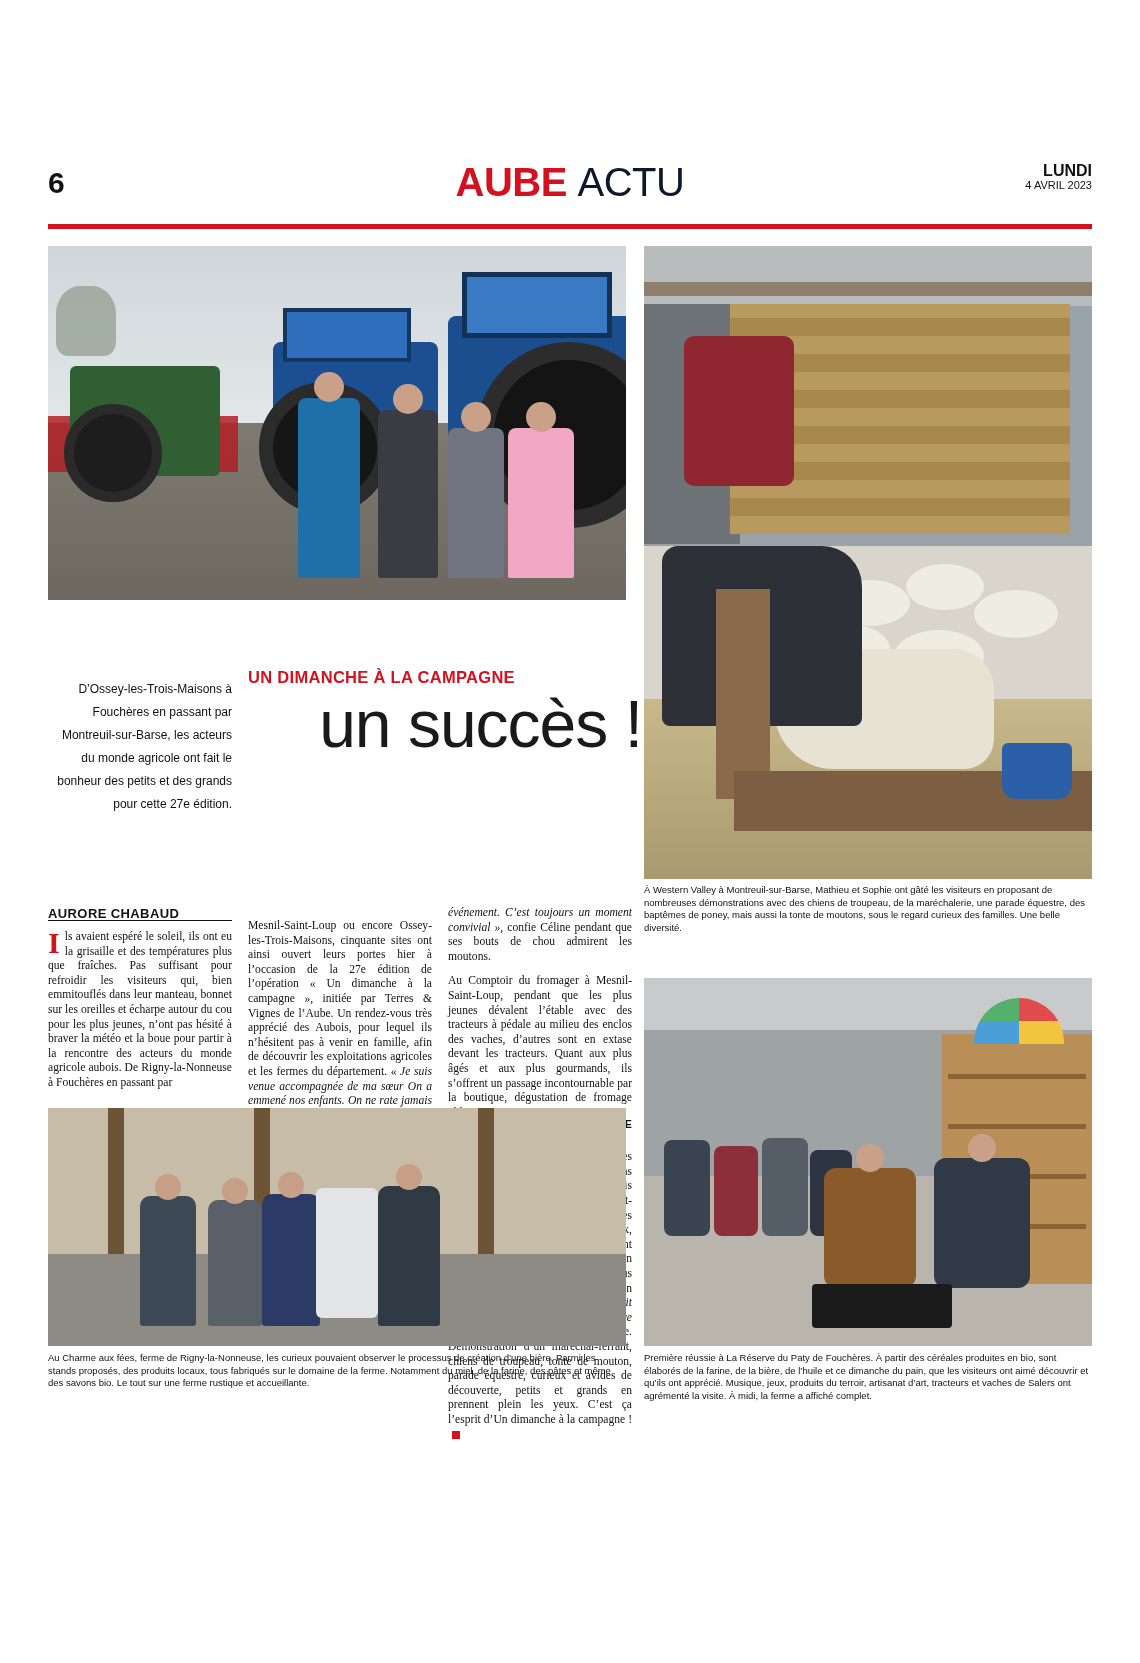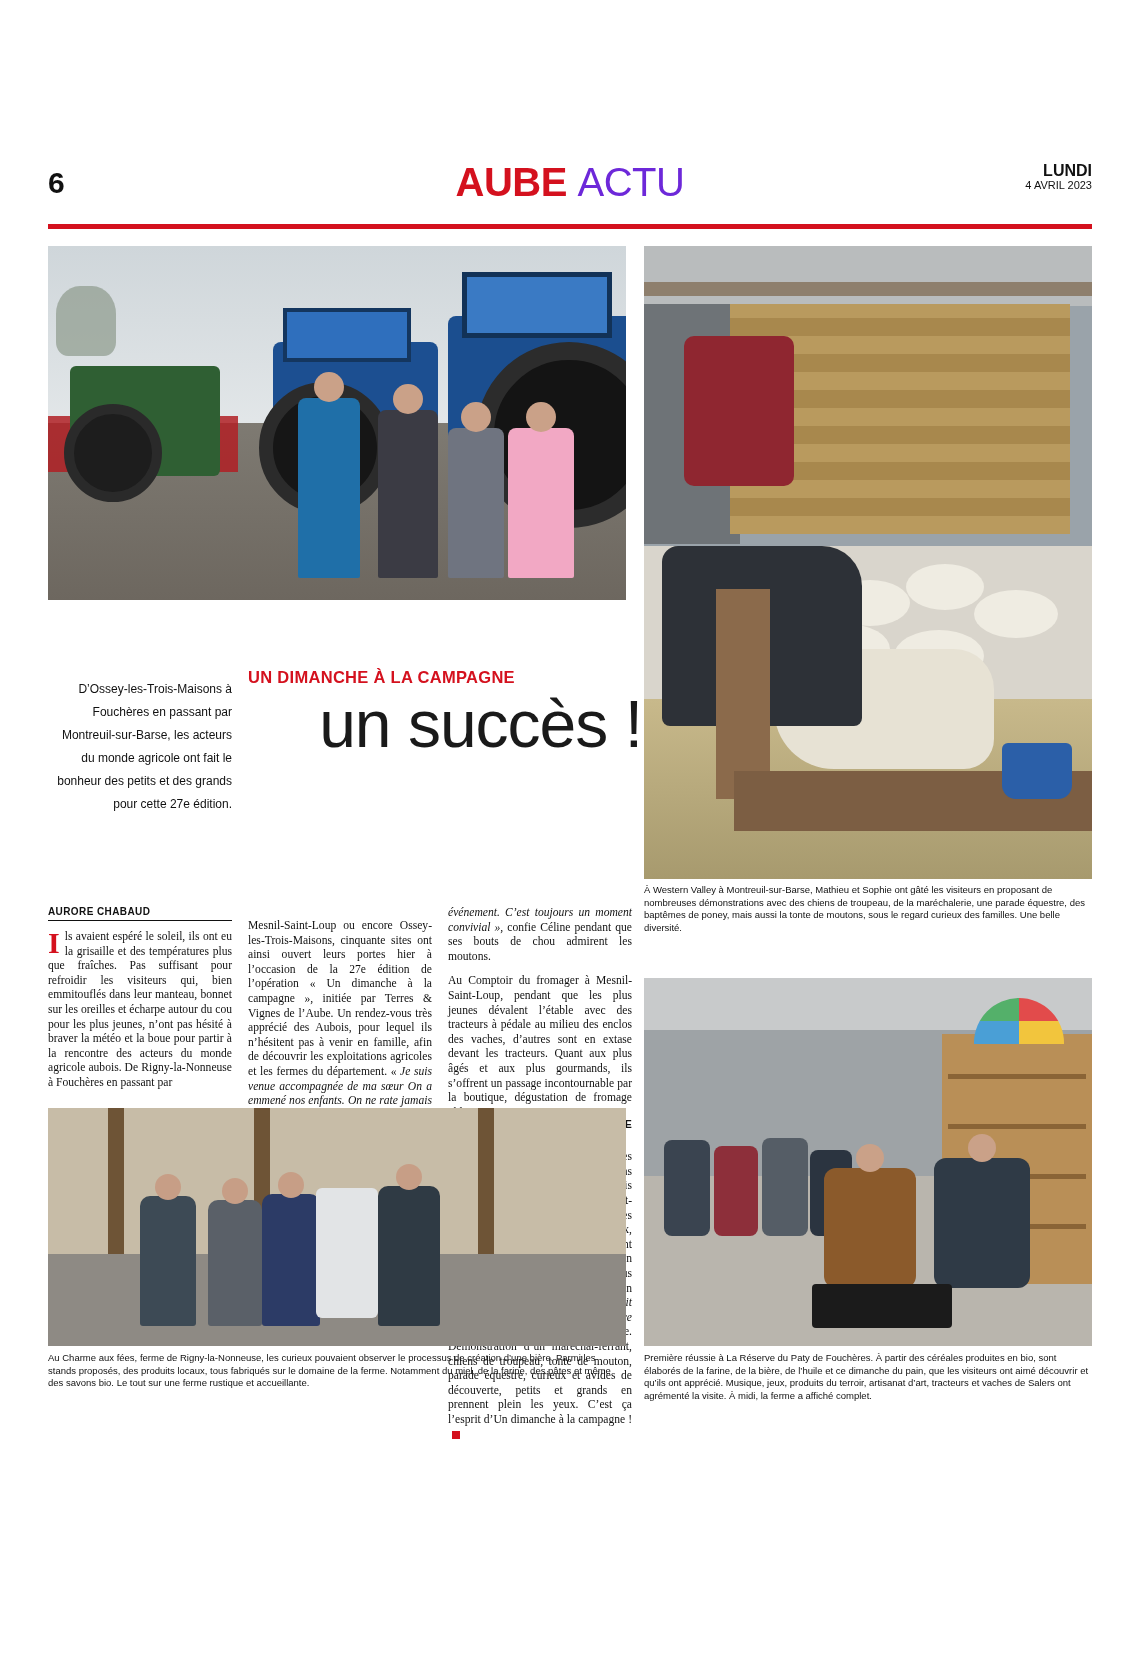--- a/index.html
+++ b/index.html
@@ -42,21 +42,21 @@
     left: 0;
     top: 0;
     width: 1044px;
     text-align: center;
     font-size: 40px;
     line-height: 44px;
     font-weight: bold;
     letter-spacing: -0.5px;
   }
   .masthead-title .mt-red { color: #d4111e; }
-  .masthead-title .mt-black { color: #6d28d9; font-weight: normal; }
+  .masthead-title .mt-black { color: #0f172a; font-weight: normal; }
   .masthead-date {
     position: absolute;
     right: 0;
     top: 4px;
     text-align: right;
     font-size: 11px;
     line-height: 14px;
     color: #111;
   }
   .masthead-date .md-day { font-weight: bold; font-size: 16px; }
@@ -180,21 +180,21 @@
     letter-spacing: -1px;
   }
   .headline .l2 { display: block; text-align: right; }
 
   
   .byline {
     position: absolute;
     left: 48px;
     top: 906px;
     width: 184px;
-    font-size: 10px;
+    font-size: 13px;
     font-weight: bold;
     letter-spacing: .4px;
     color: #111;
   }
   .byline-rule {
     position: absolute;
     left: 48px;
     top: 920px;
     width: 184px;
     height: 1px;

